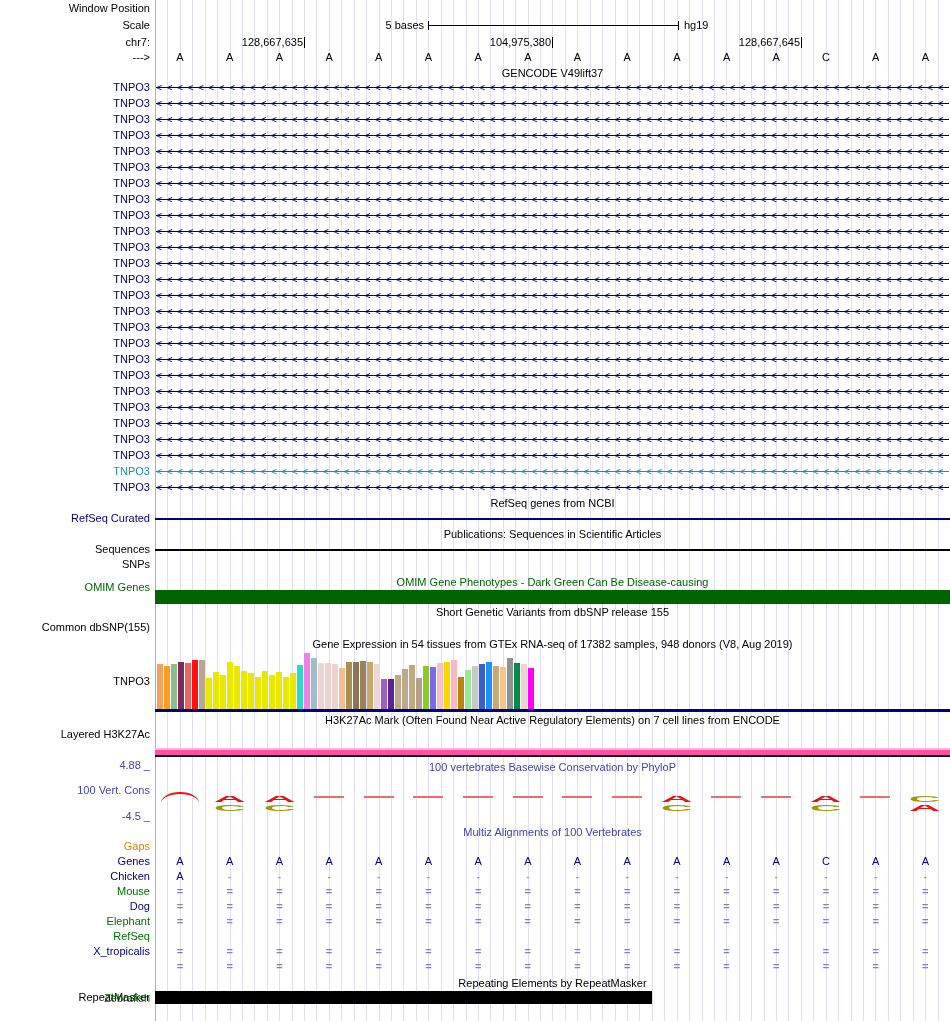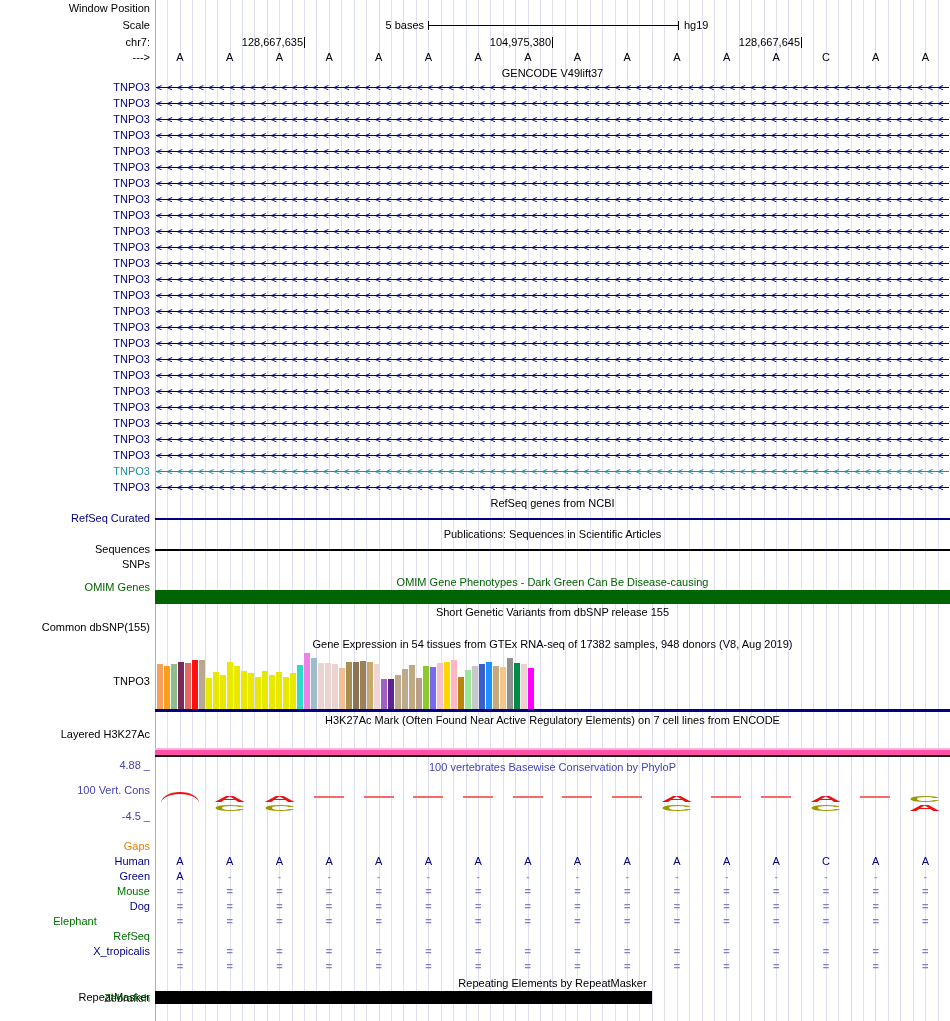--- a/index.html
+++ b/index.html
@@ -229,40 +229,41 @@
       <div class="phy" style="left: 651.719px; top: 802px; width: 50px; color: rgb(154, 154, 0);"><span>C</span></div>
       <div class="phydash" style="left: 711.406px; top: 796px; width: 30px;"></div>
       <div class="phydash" style="left: 761.094px; top: 796px; width: 30px;"></div>
       <div class="phy" style="left: 800.781px; top: 793px; width: 50px; color: rgb(238, 16, 16);"><span>A</span></div>
       <div class="phy" style="left: 800.781px; top: 802px; width: 50px; color: rgb(154, 154, 0);"><span>C</span></div>
       <div class="phydash" style="left: 860.469px; top: 796px; width: 30px;"></div>
       <div class="phy" style="left: 900.156px; top: 793px; width: 50px; color: rgb(154, 154, 0);"><span>C</span></div>
       <div class="phy" style="left: 900.156px; top: 802px; width: 50px; color: rgb(238, 16, 16);"><span>A</span></div>
     </div>
 
+  <div class="ct blue" style="top:826px">Multiz Alignments of 100 Vertebrates</div>
   <div id="multiz-rows">
       <div class="lbl" style="top: 840px; color: rgb(224, 128, 0);">Gaps</div>
-      <div class="lbl" style="top: 855px; color: rgb(0, 0, 128);">Human</div>
+      <div class="lbl" style="top: 855px; color: rgb(0, 0, 128);">Genes</div>
       <div class="baseletter" style="left: 155px; top: 855px; color: rgb(0, 0, 128); font-size: 11px;">A</div>
       <div class="baseletter" style="left: 204.688px; top: 855px; color: rgb(0, 0, 128); font-size: 11px;">A</div>
       <div class="baseletter" style="left: 254.375px; top: 855px; color: rgb(0, 0, 128); font-size: 11px;">A</div>
       <div class="baseletter" style="left: 304.062px; top: 855px; color: rgb(0, 0, 128); font-size: 11px;">A</div>
       <div class="baseletter" style="left: 353.75px; top: 855px; color: rgb(0, 0, 128); font-size: 11px;">A</div>
       <div class="baseletter" style="left: 403.438px; top: 855px; color: rgb(0, 0, 128); font-size: 11px;">A</div>
       <div class="baseletter" style="left: 453.125px; top: 855px; color: rgb(0, 0, 128); font-size: 11px;">A</div>
       <div class="baseletter" style="left: 502.812px; top: 855px; color: rgb(0, 0, 128); font-size: 11px;">A</div>
       <div class="baseletter" style="left: 552.5px; top: 855px; color: rgb(0, 0, 128); font-size: 11px;">A</div>
       <div class="baseletter" style="left: 602.188px; top: 855px; color: rgb(0, 0, 128); font-size: 11px;">A</div>
       <div class="baseletter" style="left: 651.875px; top: 855px; color: rgb(0, 0, 128); font-size: 11px;">A</div>
       <div class="baseletter" style="left: 701.562px; top: 855px; color: rgb(0, 0, 128); font-size: 11px;">A</div>
       <div class="baseletter" style="left: 751.25px; top: 855px; color: rgb(0, 0, 128); font-size: 11px;">A</div>
       <div class="baseletter" style="left: 800.938px; top: 855px; color: rgb(0, 0, 128); font-size: 11px;">C</div>
       <div class="baseletter" style="left: 850.625px; top: 855px; color: rgb(0, 0, 128); font-size: 11px;">A</div>
       <div class="baseletter" style="left: 900.312px; top: 855px; color: rgb(0, 0, 128); font-size: 11px;">A</div>
-      <div class="lbl" style="top: 870px; color: rgb(0, 0, 128);">Green</div>
+      <div class="lbl" style="top: 870px; color: rgb(0, 0, 128);">Chicken</div>
       <div class="alnmark" style="left: 155px; top: 870px; color: rgb(0, 0, 128); font-size: 11px; font-weight: normal;">A</div>
       <div class="alnmark" style="left: 204.688px; top: 870px; color: rgb(154, 154, 208); font-size: 10px; font-weight: bold;">-</div>
       <div class="alnmark" style="left: 254.375px; top: 870px; color: rgb(154, 154, 208); font-size: 10px; font-weight: bold;">-</div>
       <div class="alnmark" style="left: 304.062px; top: 870px; color: rgb(154, 154, 208); font-size: 10px; font-weight: bold;">-</div>
       <div class="alnmark" style="left: 353.75px; top: 870px; color: rgb(154, 154, 208); font-size: 10px; font-weight: bold;">-</div>
       <div class="alnmark" style="left: 403.438px; top: 870px; color: rgb(154, 154, 208); font-size: 10px; font-weight: bold;">-</div>
       <div class="alnmark" style="left: 453.125px; top: 870px; color: rgb(154, 154, 208); font-size: 10px; font-weight: bold;">-</div>
       <div class="alnmark" style="left: 502.812px; top: 870px; color: rgb(154, 154, 208); font-size: 10px; font-weight: bold;">-</div>
       <div class="alnmark" style="left: 552.5px; top: 870px; color: rgb(154, 154, 208); font-size: 10px; font-weight: bold;">-</div>
       <div class="alnmark" style="left: 602.188px; top: 870px; color: rgb(154, 154, 208); font-size: 10px; font-weight: bold;">-</div>
@@ -299,21 +300,21 @@
       <div class="alnmark" style="left: 453.125px; top: 900px; color: rgb(128, 128, 198); font-size: 11px;">=</div>
       <div class="alnmark" style="left: 502.812px; top: 900px; color: rgb(128, 128, 198); font-size: 11px;">=</div>
       <div class="alnmark" style="left: 552.5px; top: 900px; color: rgb(128, 128, 198); font-size: 11px;">=</div>
       <div class="alnmark" style="left: 602.188px; top: 900px; color: rgb(128, 128, 198); font-size: 11px;">=</div>
       <div class="alnmark" style="left: 651.875px; top: 900px; color: rgb(128, 128, 198); font-size: 11px;">=</div>
       <div class="alnmark" style="left: 701.562px; top: 900px; color: rgb(128, 128, 198); font-size: 11px;">=</div>
       <div class="alnmark" style="left: 751.25px; top: 900px; color: rgb(128, 128, 198); font-size: 11px;">=</div>
       <div class="alnmark" style="left: 800.938px; top: 900px; color: rgb(128, 128, 198); font-size: 11px;">=</div>
       <div class="alnmark" style="left: 850.625px; top: 900px; color: rgb(128, 128, 198); font-size: 11px;">=</div>
       <div class="alnmark" style="left: 900.312px; top: 900px; color: rgb(128, 128, 198); font-size: 11px;">=</div>
-      <div class="lbl" style="top: 915px; color: rgb(0, 112, 0); text-align: center;">Elephant</div>
+      <div class="lbl" style="top: 915px; color: rgb(0, 112, 0);">Elephant</div>
       <div class="alnmark" style="left: 155px; top: 915px; color: rgb(128, 128, 198); font-size: 11px;">=</div>
       <div class="alnmark" style="left: 204.688px; top: 915px; color: rgb(128, 128, 198); font-size: 11px;">=</div>
       <div class="alnmark" style="left: 254.375px; top: 915px; color: rgb(128, 128, 198); font-size: 11px;">=</div>
       <div class="alnmark" style="left: 304.062px; top: 915px; color: rgb(128, 128, 198); font-size: 11px;">=</div>
       <div class="alnmark" style="left: 353.75px; top: 915px; color: rgb(128, 128, 198); font-size: 11px;">=</div>
       <div class="alnmark" style="left: 403.438px; top: 915px; color: rgb(128, 128, 198); font-size: 11px;">=</div>
       <div class="alnmark" style="left: 453.125px; top: 915px; color: rgb(128, 128, 198); font-size: 11px;">=</div>
       <div class="alnmark" style="left: 502.812px; top: 915px; color: rgb(128, 128, 198); font-size: 11px;">=</div>
       <div class="alnmark" style="left: 552.5px; top: 915px; color: rgb(128, 128, 198); font-size: 11px;">=</div>
       <div class="alnmark" style="left: 602.188px; top: 915px; color: rgb(128, 128, 198); font-size: 11px;">=</div>

